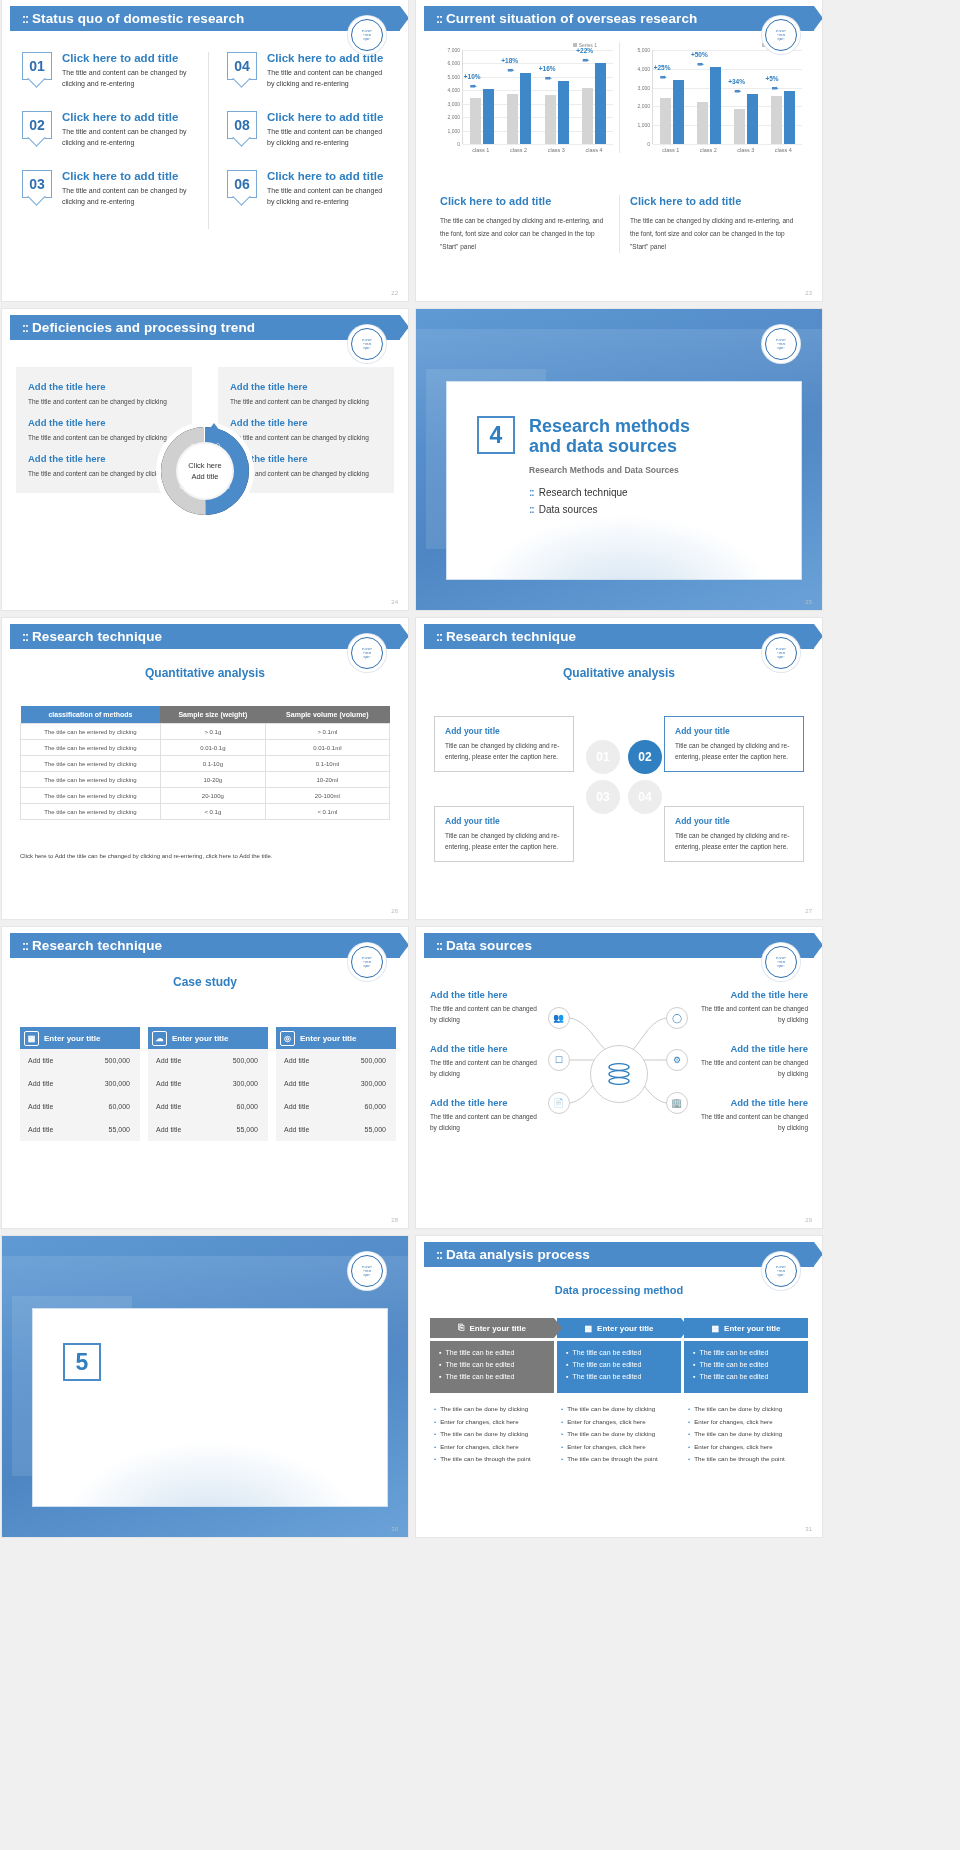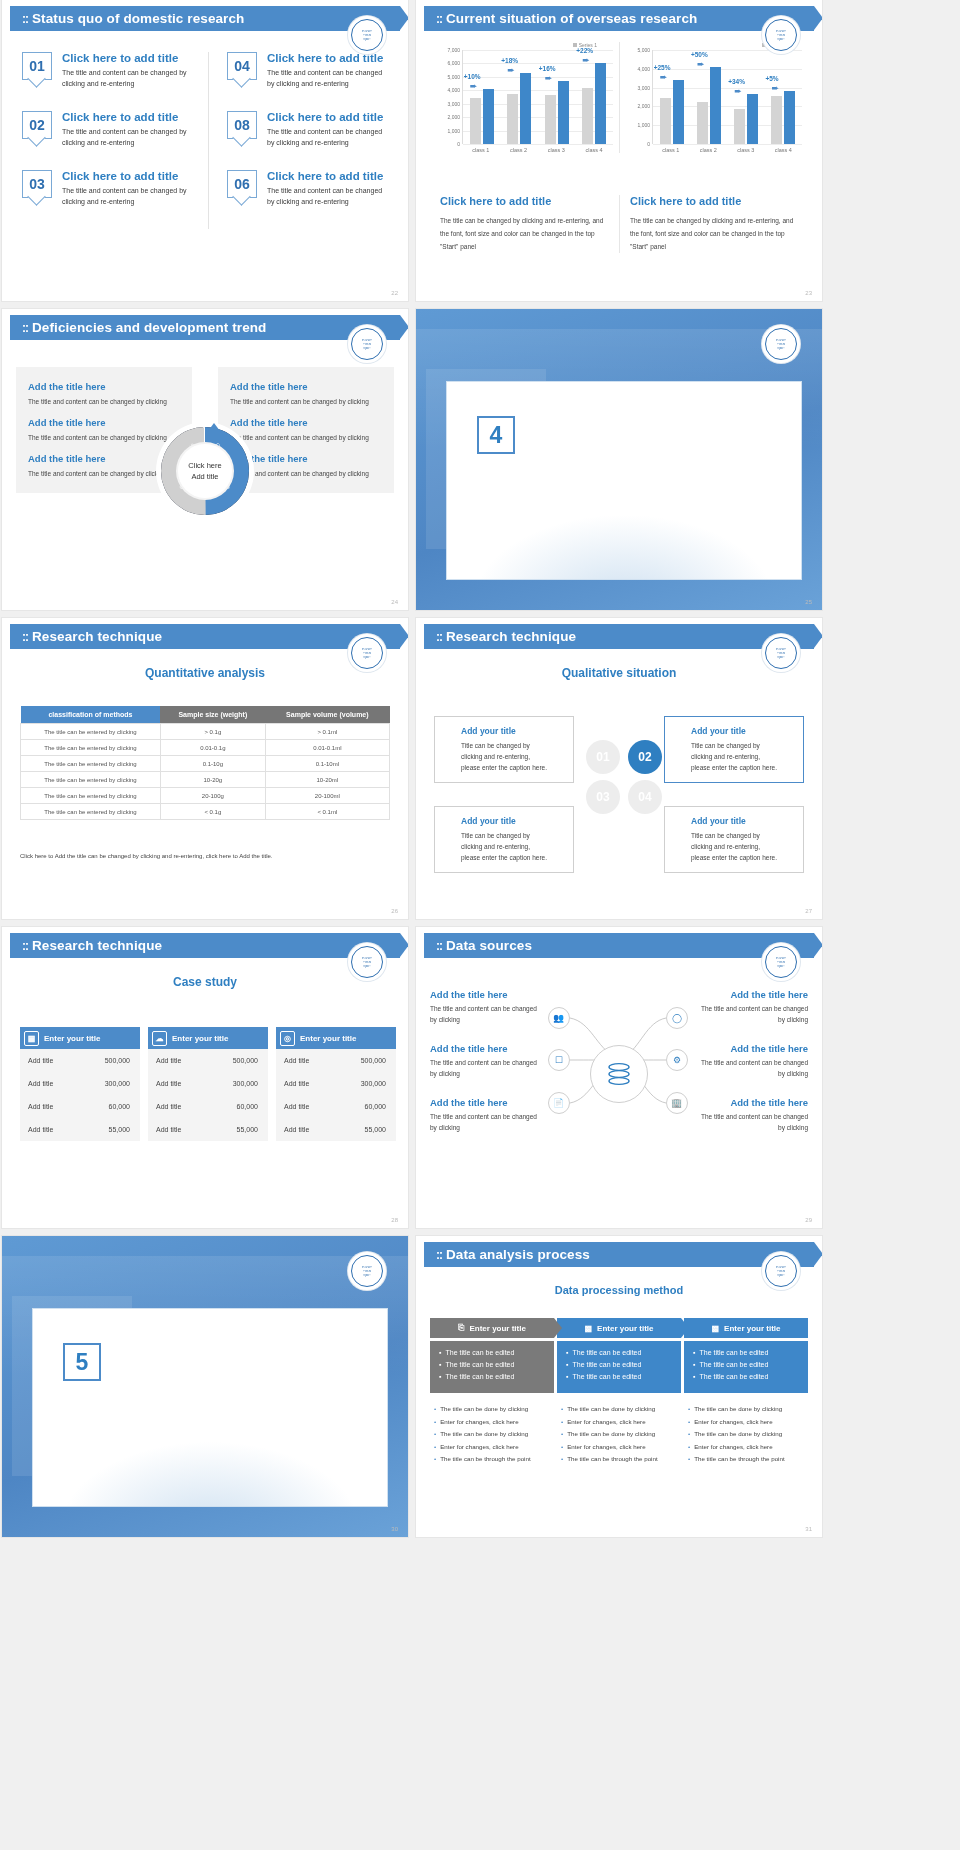--- a/index.html
+++ b/index.html
@@ -115,21 +115,21 @@
   .sectitle{ text-align:center; color:#2f7fc1; font-size:12px; font-weight:bold; margin-top:48px; }
   .qtab{ position:absolute; left:18px; right:18px; top:88px; border-collapse:collapse; width:370px; }
   .qtab th{ font-size:7px; color:#fff; font-weight:bold; padding:5px 2px; text-align:center; }
   .qtab th.c0{ background:#4c8bc9; } .qtab th.c1,.qtab th.c2{ background:#767676; }
   .qtab td{ font-size:6px; color:#555; padding:4.5px 2px; text-align:center;
      border:0.7px solid #e0e0e0; }
   .qtab td.c0{ text-align:center; }
   .qnote{ position:absolute; left:18px; right:18px; top:235px; font-size:6px; color:#444; }
 
   
-  .qbox{ position:absolute; width:140px; border:1px solid #cfcfcf; padding:9px 26px; background:#fff; }
+  .qbox{ position:absolute; width:140px; border:1px solid #cfcfcf; padding:9px 10px; background:#fff; }
   .qbox.active{ border:1px solid #4c8bc9; }
   .qbox h5{ color:#2f7fc1; font-size:8.5px; font-weight:bold; margin-bottom:4px; }
   .qbox p{ font-size:6.5px; color:#444; line-height:11px; }
   .circ{ position:absolute; width:34px;height:34px;border-radius:50%; display:flex;
      align-items:center;justify-content:center; font-size:12px; font-weight:bold; }
   .circ.g{ background:#ededed; color:#fff; } .circ.b{ background:#2f7fc1; color:#fff; }
 
   
   .cscol{ position:absolute; top:100px; width:120px; background:#f4f4f4; }
   .cshead{ background:#4c8bc9; color:#fff; font-size:8px; font-weight:bold; height:22px;
@@ -370,21 +370,21 @@
       <div class="ch" style="border-left:1px solid #e6e6e6">
           <h4>Click here to add title</h4>
         <p>The title can be changed by clicking and re-entering, and the font, font size and color can be changed in the top "Start" panel</p>
         </div>
     </div>
       <div class="pgnum">23</div>
     </div>
     <div class="slide">
     <div class="hdr">
     <span class="dots">::</span>
-    <span class="ttl">Deficiencies and development trend</span>
+    <span class="ttl">Deficiencies and processing trend</span>
       </div>
       <div class="seal">
     <div class="ring">
           <i>ישיבת</i>
           <i>אמרי</i>
           <i>יוסף</i>
         </div>
       </div>
     <div class="s3box l">
         <h5>Add the title here</h5>
@@ -424,20 +424,28 @@
     <div class="ring">
           <i>ישיבת</i>
           <i>אמרי</i>
           <i>יוסף</i>
         </div>
       </div>
     <div class="card">
         <div class="wave"></div>
       <div class="crow">
         <div class="numbox">4</div>
+        <div>
+          <div class="ctitle">Research methods<br>and data sources</div>
+          <div class="csub">Research Methods and Data Sources</div>
+          <div class="cbul">
+              <div><span class="dd">::</span>Research technique</div>
+              <div><span class="dd">::</span>Data sources</div>
+            </div>
+        </div>
       </div>
     </div>
       <div class="pgnum">25</div>
     </div>
     <div class="slide">
     <div class="hdr">
     <span class="dots">::</span>
     <span class="ttl">Research technique</span>
       </div>
       <div class="seal">
@@ -495,21 +503,21 @@
     <span class="dots">::</span>
     <span class="ttl">Research technique</span>
       </div>
       <div class="seal">
     <div class="ring">
           <i>ישיבת</i>
           <i>אמרי</i>
           <i>יוסף</i>
         </div>
       </div>
-    <div class="sectitle">Qualitative situation</div>
+    <div class="sectitle">Qualitative analysis</div>
     <div class="qbox" style="left:18px;top:98px;">
       <h5>Add your title</h5>
       <p>Title can be changed by clicking and re-entering, please enter the caption here.</p>
       </div>
       <div class="qbox active" style="right:18px;top:98px;">
       <h5>Add your title</h5>
       <p>Title can be changed by clicking and re-entering, please enter the caption here.</p>
       </div>
       <div class="qbox" style="left:18px;top:188px;">
       <h5>Add your title</h5>

